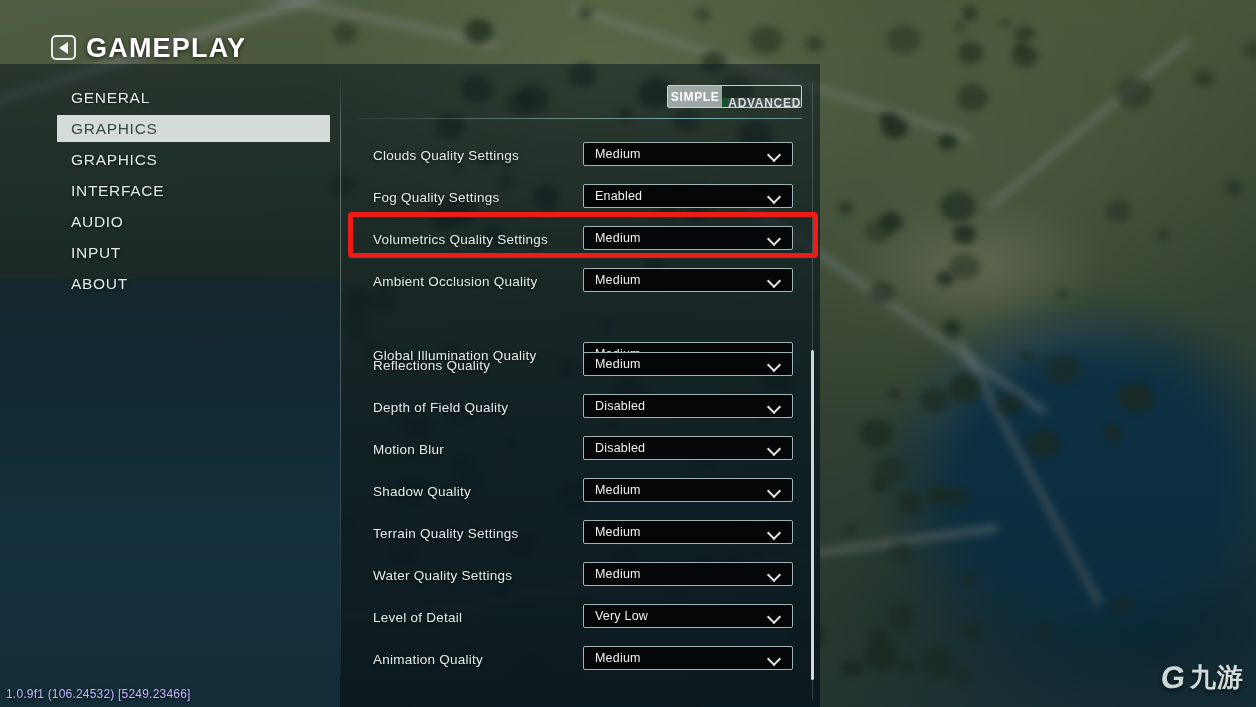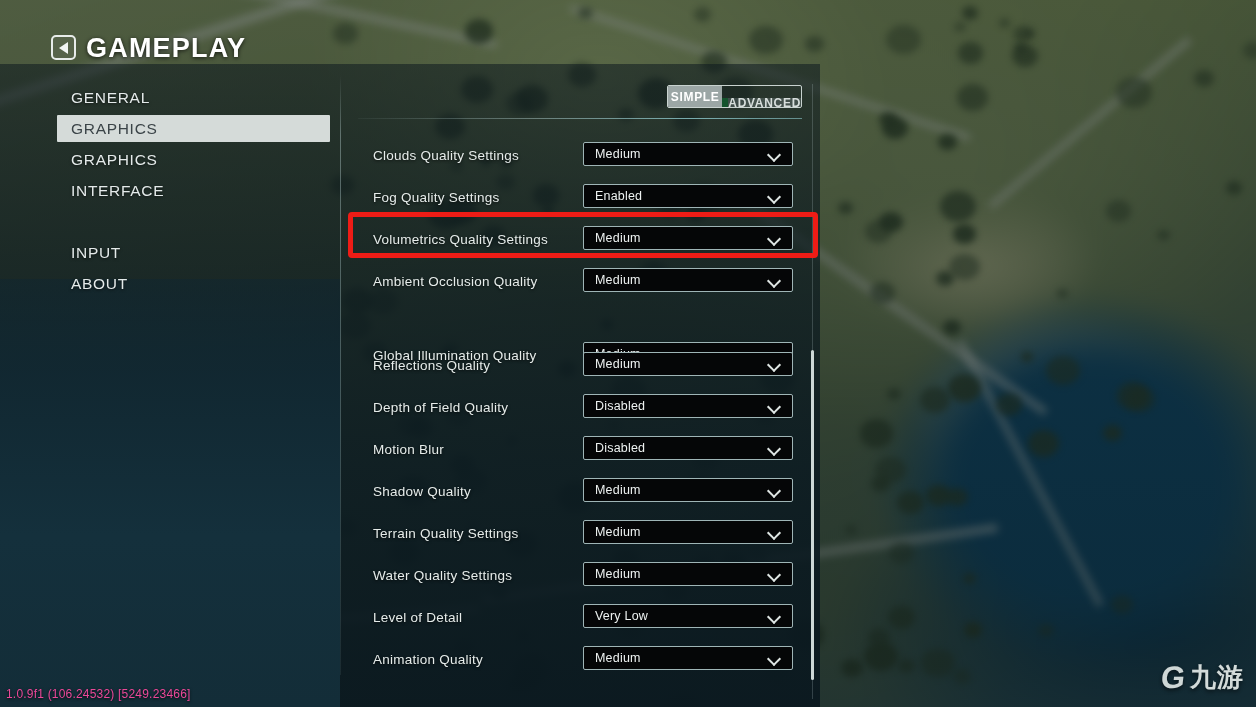--- a/index.html
+++ b/index.html
@@ -138,21 +138,21 @@
 
   
   #annotation{
     position:absolute; left:348px; top:212px; width:470px; height:46px;
     border:5px solid #ee1c16; border-radius:4px; z-index:6; pointer-events:none;
   }
 
   
   #version{
     position:absolute; left:6px; bottom:6px; z-index:7;
-    font-size:12px; color:#ec4899; letter-spacing:.2px;
+    font-size:12px; color:#c4b5fd; letter-spacing:.2px;
     text-shadow:0 1px 3px rgba(0,0,0,.85);
   }
 
   
   #watermark{
     position:absolute; right:12px; bottom:12px; z-index:7;
     display:flex; align-items:center; gap:5px; opacity:.92;
   }
   #wm-mark{
     font-size:31px; font-weight:bold; color:#dfe6e4; line-height:1;
@@ -332,20 +332,23 @@
     </div>
     <div class="nav-item active" style="top: 51px;">
       <span>GRAPHICS</span>
     </div>
     <div class="nav-item" style="top: 82px;">
       <span>GRAPHICS</span>
     </div>
     <div class="nav-item" style="top: 113px;">
       <span>INTERFACE</span>
     </div>
+    <div class="nav-item" style="top: 144px;">
+      <span>AUDIO</span>
+    </div>
     <div class="nav-item" style="top: 175px;">
       <span>INPUT</span>
     </div>
     <div class="nav-item" style="top: 206px;">
       <span>ABOUT</span>
     </div>
   </div>
 <div id="divider-vert"></div>
 
 <div id="settings">

